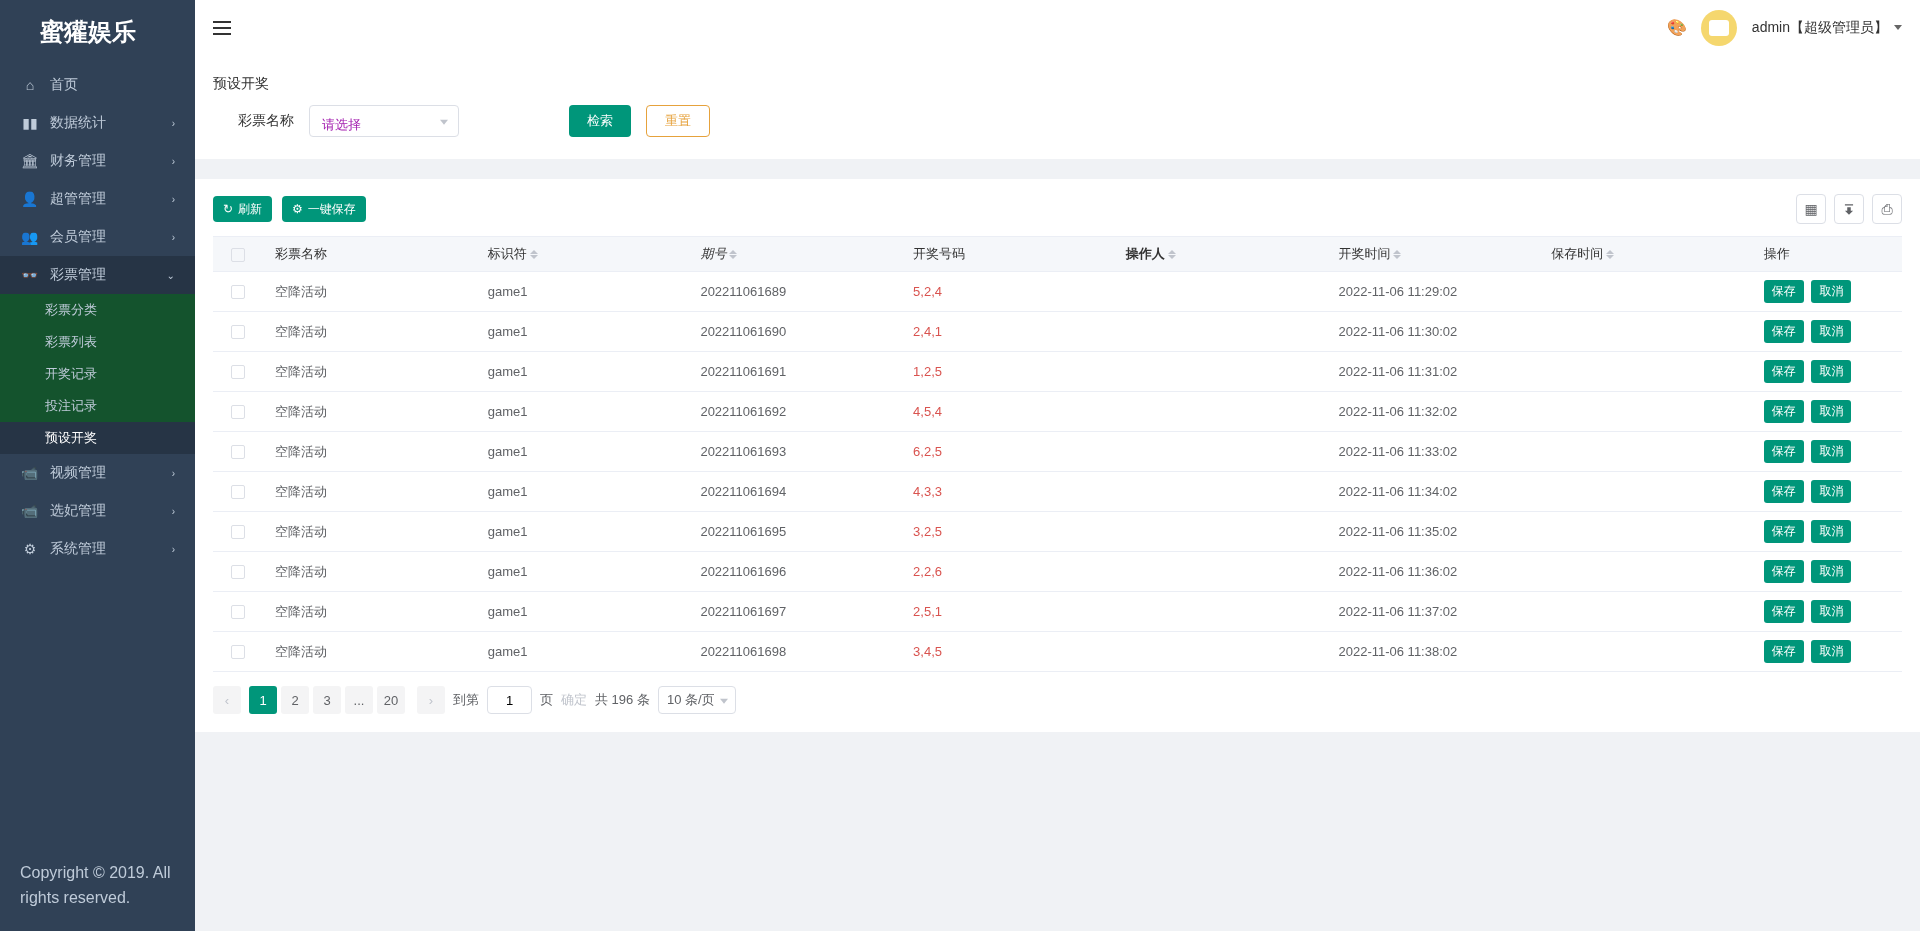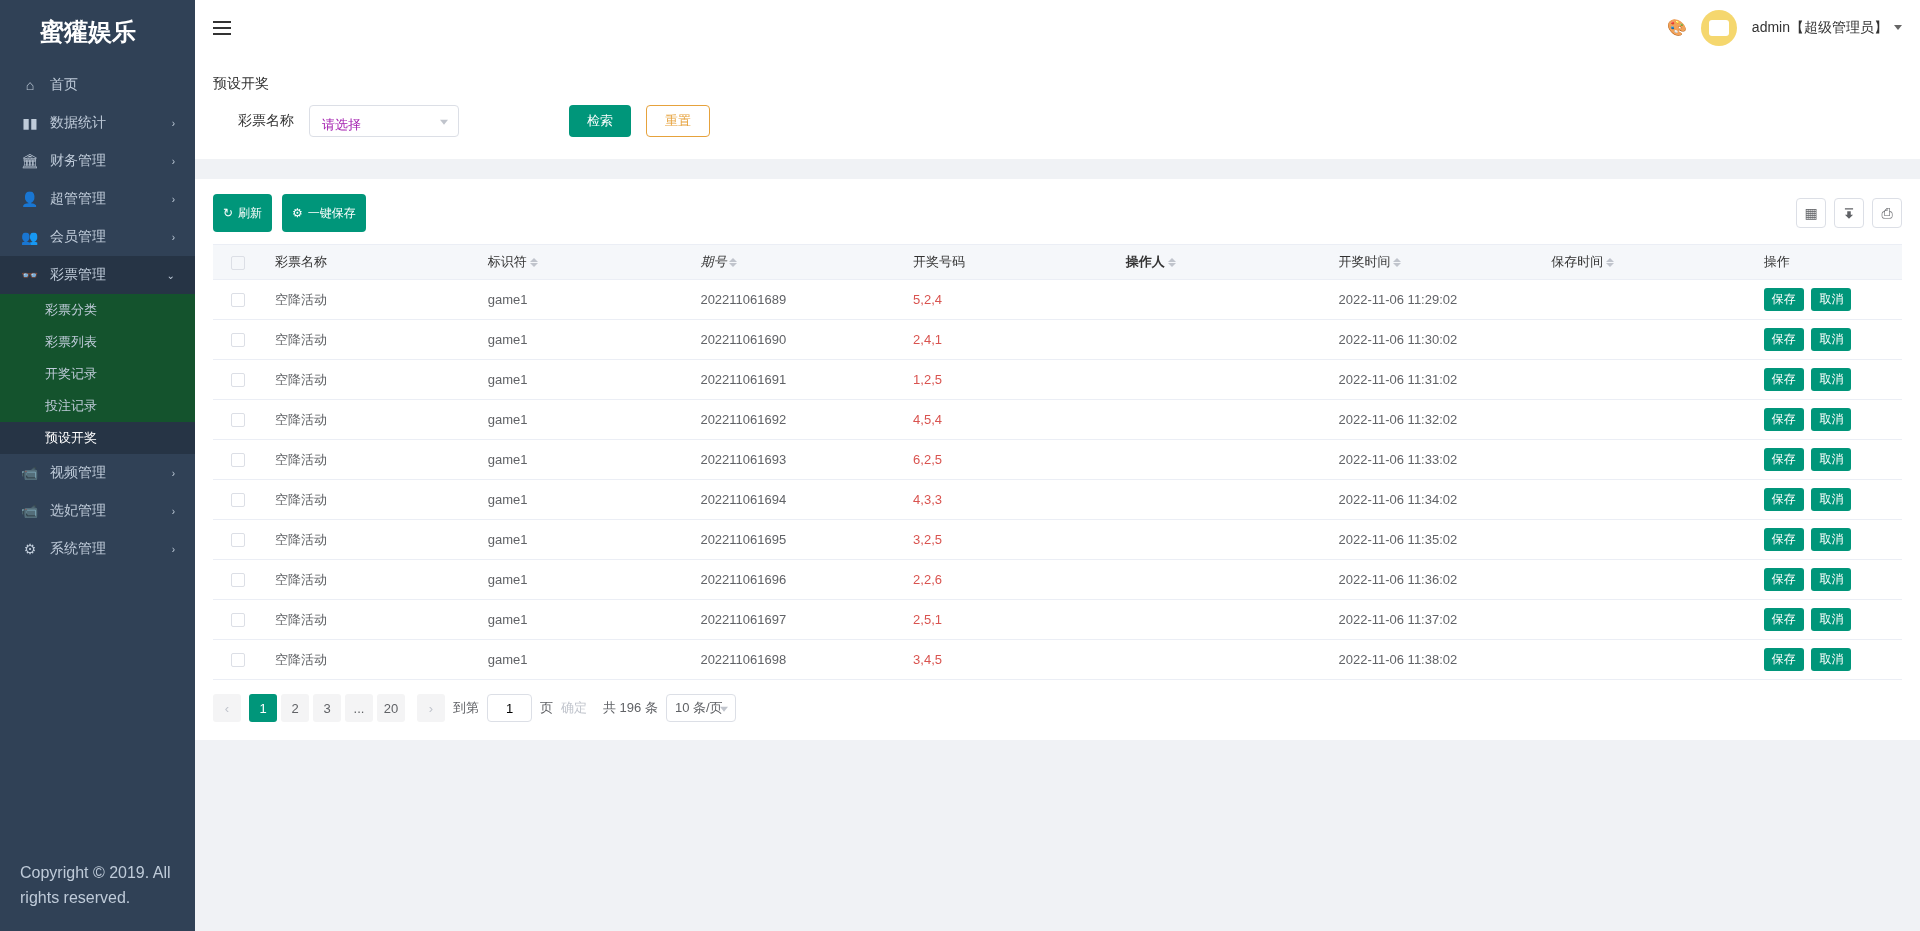--- a/index.html
+++ b/index.html
@@ -208,21 +208,21 @@
 .btn-primary {
   background: #00967a;
   color: #fff;
 }
 .btn-warning-outline {
   background: #fff;
   color: #e6a23c;
   border: 1px solid #e6a23c;
 }
 .btn-sm {
-  height: 38px;
+  height: 26px;
   padding: 0 10px;
   font-size: 12px;
 }
 .gap-block {
   height: 20px;
   background: #f0f2f5;
 }
 .table-toolbar {
   background: #fff;
   padding: 15px 18px 12px 18px;
@@ -348,21 +348,21 @@
   height: 28px;
   border: 1px solid #dcdfe6;
   border-radius: 4px;
   text-align: center;
   font-size: 13px;
 }
 .page-size {
   height: 28px;
   border: 1px solid #dcdfe6;
   border-radius: 4px;
-  padding: 0 12px 0 8px;
+  padding: 0 20px 0 8px;
   font-size: 13px;
   color: #606266;
   background: #fff;
   position: relative;
   display: inline-flex;
   align-items: center;
   cursor: pointer;
 }
 .page-size::after {
   content: "";
@@ -690,21 +690,21 @@
         </table>
 
         <div class="pagination">
           <button class="page-btn nav">‹</button>
           <span id="page-nums"><button class="page-btn active" style="margin-right: 4px;">1</button><button class="page-btn" style="margin-right: 4px;">2</button><button class="page-btn" style="margin-right: 4px;">3</button><button class="page-btn" style="margin-right: 4px;">...</button><button class="page-btn" style="margin-right: 4px;">20</button></span>
           <button class="page-btn nav">›</button>
           <span>到第</span>
           <input class="page-input" value="1" style="">
           <span>页</span>
           <span style="color:#c0c4cc">确定</span>
-          <span style="margin-left:8px">共 196 条</span>
+          <span style="margin-left:0">共 196 条</span>
           <div class="page-size">
             <span>10 条/页</span>
           </div>
         </div>
       </div>
     </div>
   </div>
 </div>
 
 </body></html>

